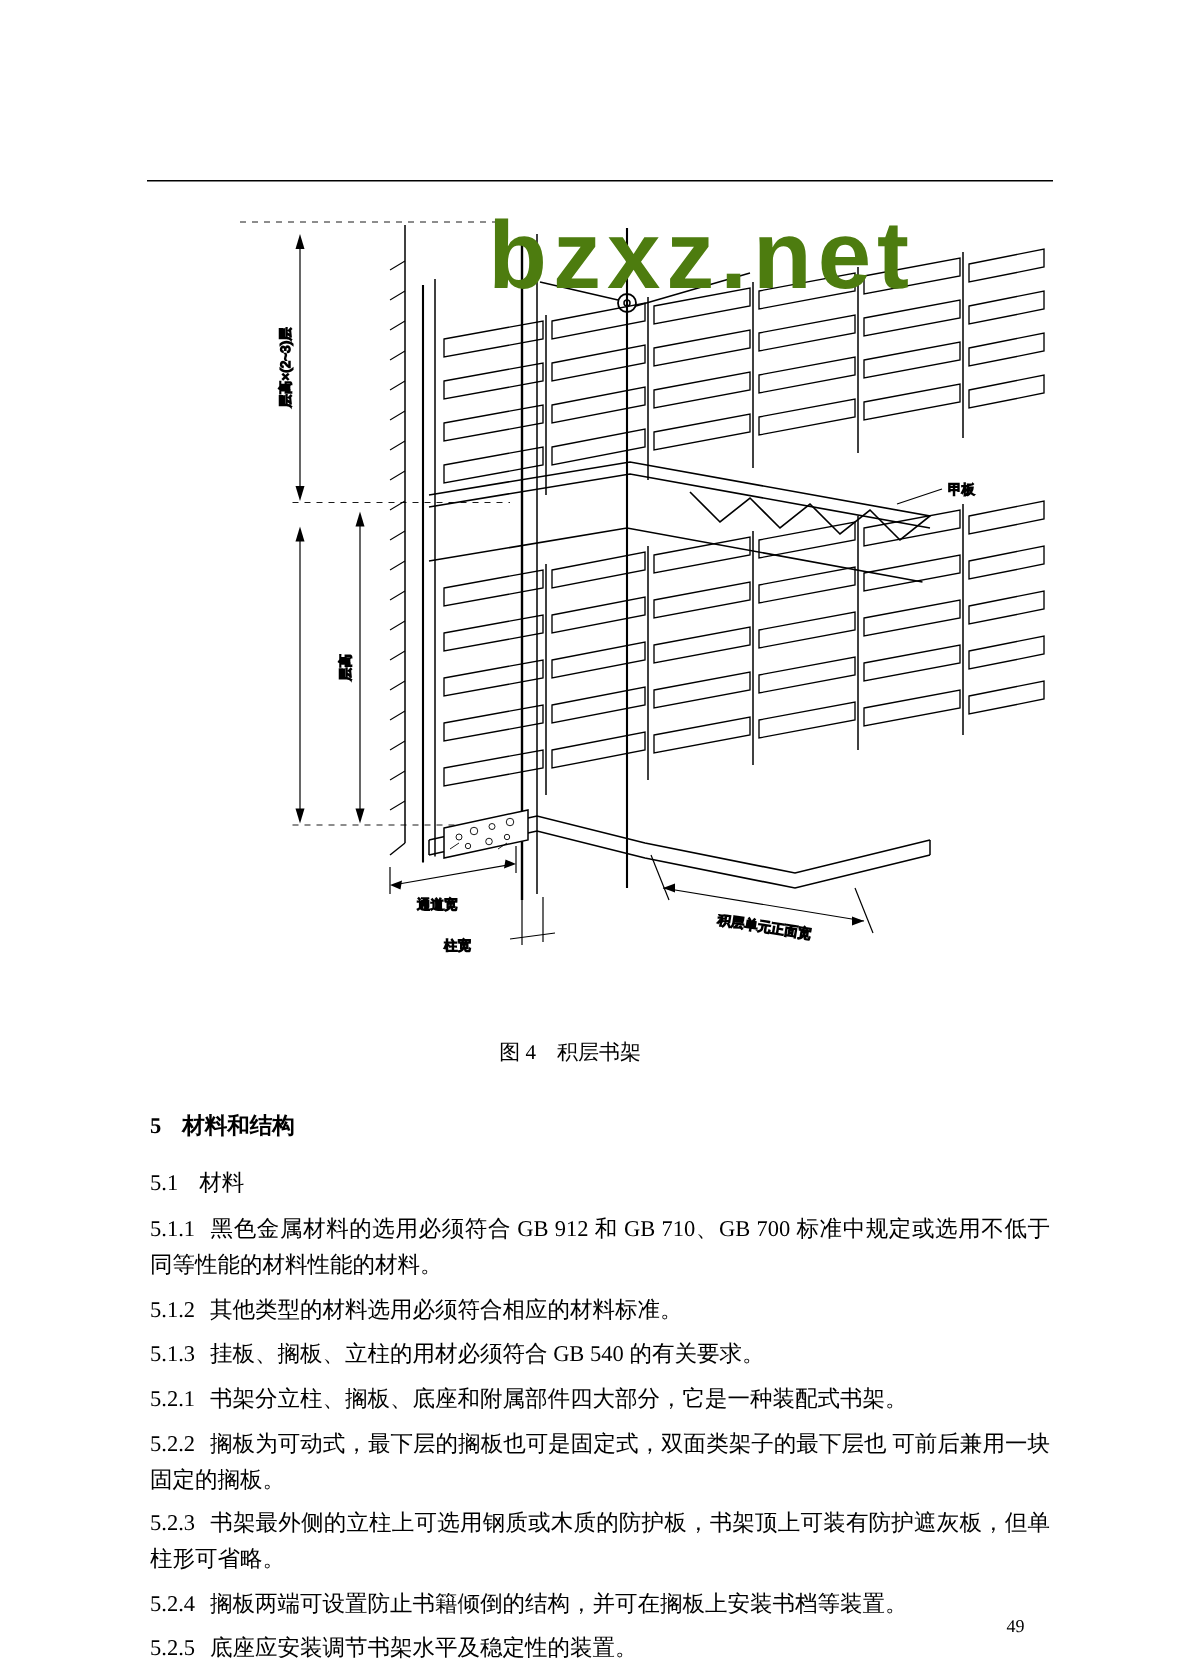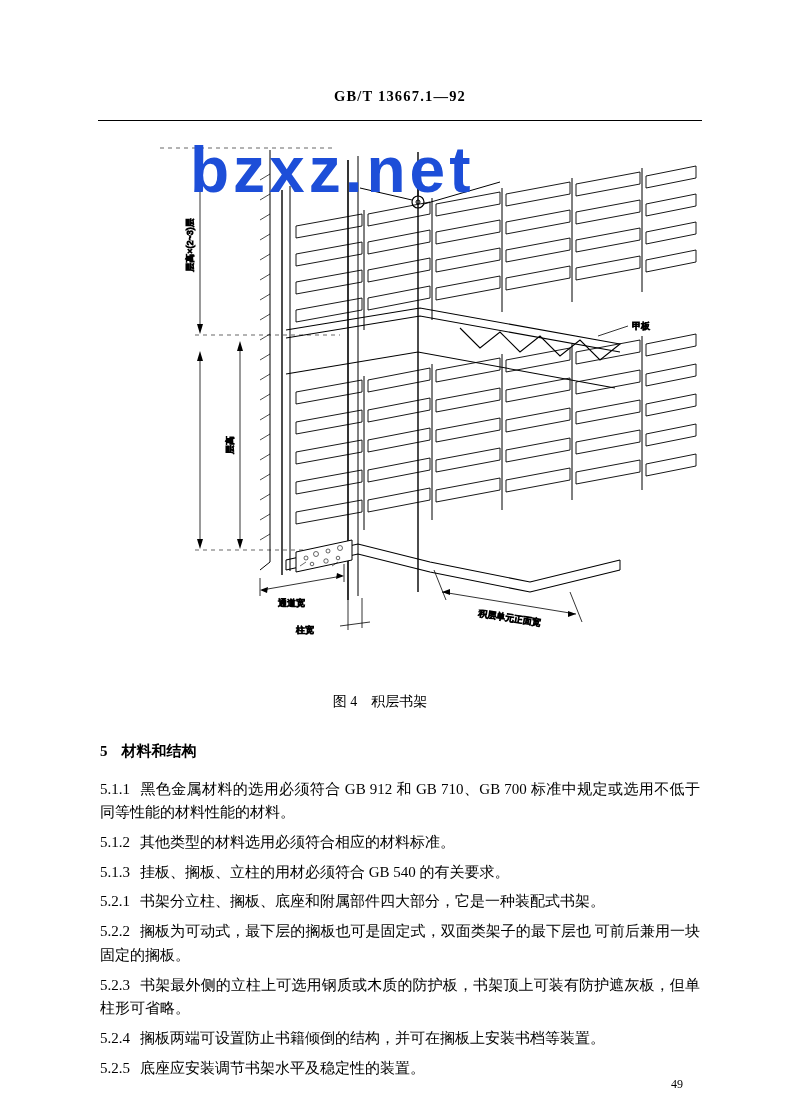--- a/index.html
+++ b/index.html
@@ -55,23 +55,23 @@
 
   .watermark {
     position: absolute;
     left: 190px;
     top: 135px;
     width: 420px;
     height: 70px;
     font-family: "Liberation Sans", sans-serif;
     font-size: 64px;
     font-weight: bold;
-    color: #1d4ed8;
+    color: #4d7c0f;
     letter-spacing: 4px;
-    text-align: left;
+    text-align: right;
     line-height: 70px;
     pointer-events: none;
   }
 
   .fig-caption {
     position: absolute;
     left: 0;
     top: 693px;
     width: 760px;
     text-align: center;
@@ -125,21 +125,20 @@
     font-family: "Liberation Sans", sans-serif;
     font-size: 9px;
     fill: #000;
   }
 </style>
 </head>
 <body>
 
 <div class="page">
 
-  <div class="header">GB/T 13667.1—92</div>
   <div class="header-rule"></div>
 
   <div class="figure">
     <svg width="600" height="560" viewBox="0 0 600 560" xmlns="http://www.w3.org/2000/svg">
       <g stroke="#000" fill="none" stroke-width="1">
 
         <path d="M70,35 L170,35 L170,430 L70,455 Z" fill="#ffffff" stroke="none"></path>
         <line x1="170" y1="20" x2="170" y2="432"></line>
         <path d="M170,432 L160,440"></path>
         <g stroke="#000" stroke-width="0.7">
@@ -344,20 +343,23 @@
   <div class="fig-caption">
     <span class="cap-num">图 4</span><span>积层书架</span>
   </div>
 
   <div class="body">
 
     <p class="sec-head">
       <span class="num">5</span><span>材料和结构</span>
     </p>
 
+    <p class="sub-head">
+      <span class="num">5.1</span><span>材料</span>
+    </p>
 
     <p class="para">
       <span class="num">5.1.1</span><span>黑色金属材料的选用必须符合 GB 912 和 GB 710、GB 700 标准中规定或选用不低于同等性能的材料性能的材料。</span>
     </p>
 
     <p class="para">
       <span class="num">5.1.2</span><span>其他类型的材料选用必须符合相应的材料标准。</span>
     </p>
 
     <p class="para">

